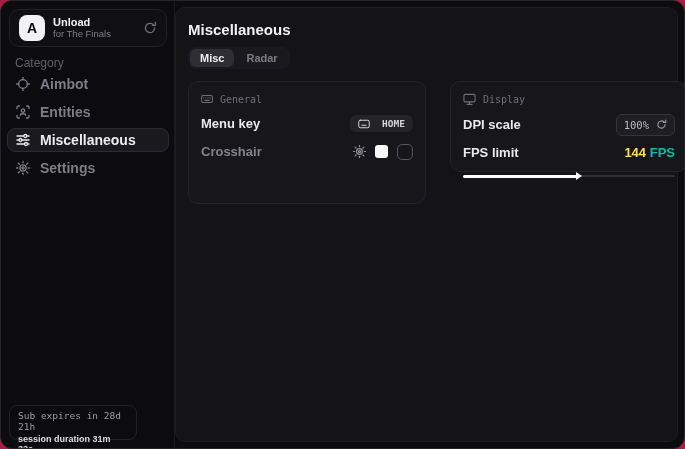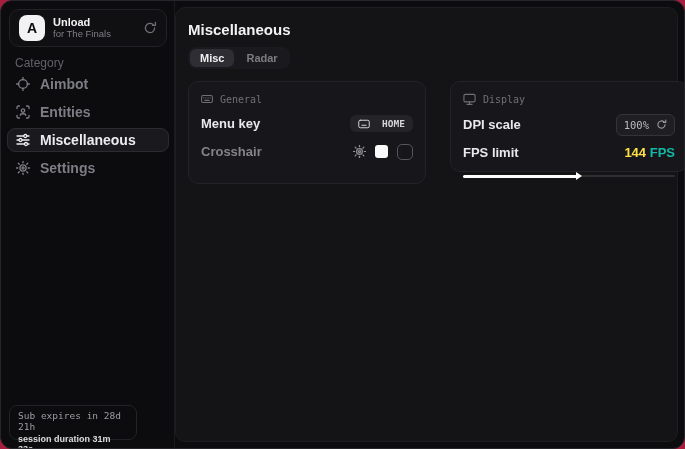--- a/index.html
+++ b/index.html
@@ -67,21 +67,21 @@
   .tab {
     font-size: 11px; font-weight: 600; padding: 3px 10px; border-radius: 6px;
     color: #7c7c83; cursor: pointer;
   }
   .tab.active { background: #2e2e34; color: #f0f0f2; }
   .card {
     position: absolute; top: 73px; width: 238px;
     background: #17171b; border: 1px solid #232328; border-radius: 10px;
     padding: 11px 12px;
   }
-  .card.general { left: 12px; height: 103px; }
+  .card.general { left: 12px; height: 123px; }
   .card.display { left: 274px; height: 91px; text-align: right; }
   .card-header {
     display: flex; align-items: center; gap: 7px;
     font-family: "DejaVu Sans Mono", monospace; font-size: 10px; color: #6f6f76;
   }
   .row { display: flex; align-items: center; justify-content: space-between; margin-top: 9px; height: 19px; }
   .row-label { font-size: 13px; font-weight: 600; color: #e9e9eb; }
   .row-label.dim { color: #83838a; }
   .key-btn {
     display: flex; align-items: center; gap: 12px;

